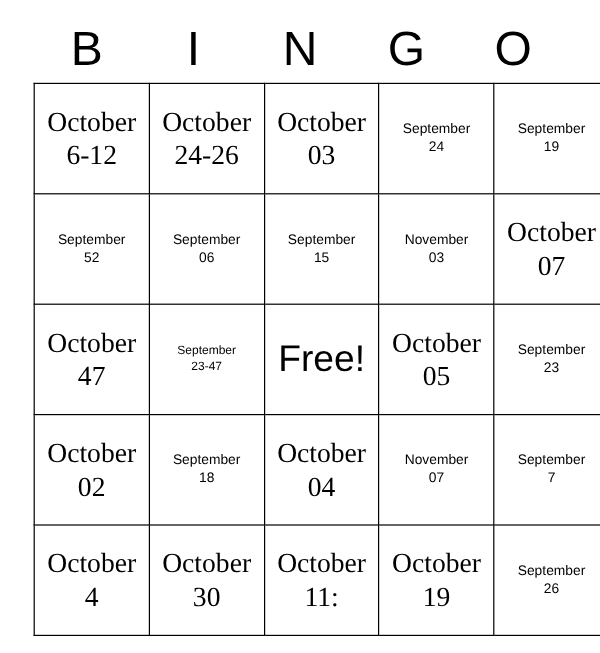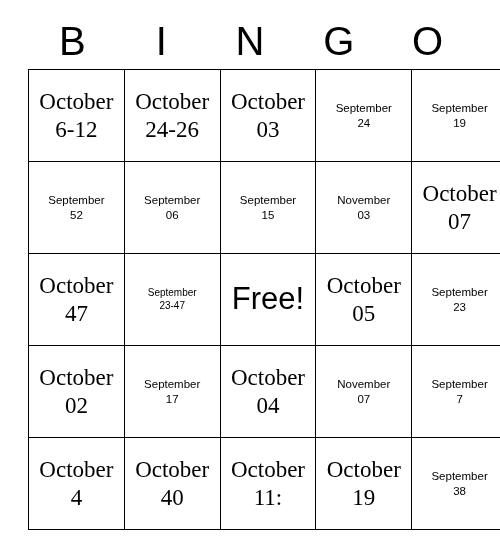--- a/index.html
+++ b/index.html
@@ -128,45 +128,45 @@
           </td>
           <td>
             <span class="cell-text sz-md">September<br><span>23</span></span>
           </td>
         </tr>
         <tr>
           <td>
             <span class="cell-text sz-lg">October<br><span>02</span></span>
           </td>
           <td>
-            <span class="cell-text sz-md">September<br><span>17</span></span>
+            <span class="cell-text sz-md">September<br><span>18</span></span>
           </td>
           <td>
             <span class="cell-text sz-lg">October<br><span>04</span></span>
           </td>
           <td>
             <span class="cell-text sz-md">November<br><span>07</span></span>
           </td>
           <td>
             <span class="cell-text sz-md">September<br><span>7</span></span>
           </td>
         </tr>
         <tr>
           <td>
             <span class="cell-text sz-lg">October<br><span>4</span></span>
           </td>
           <td>
-            <span class="cell-text sz-lg">October<br><span>40</span></span>
+            <span class="cell-text sz-lg">October<br><span>30</span></span>
           </td>
           <td>
             <span class="cell-text sz-lg">October<br><span>11:</span></span>
           </td>
           <td>
             <span class="cell-text sz-lg">October<br><span>19</span></span>
           </td>
           <td>
-            <span class="cell-text sz-md">September<br><span>38</span></span>
+            <span class="cell-text sz-md">September<br><span>26</span></span>
           </td>
         </tr>
       </tbody>
   </table>
 
 </div>
 
 </body></html>

